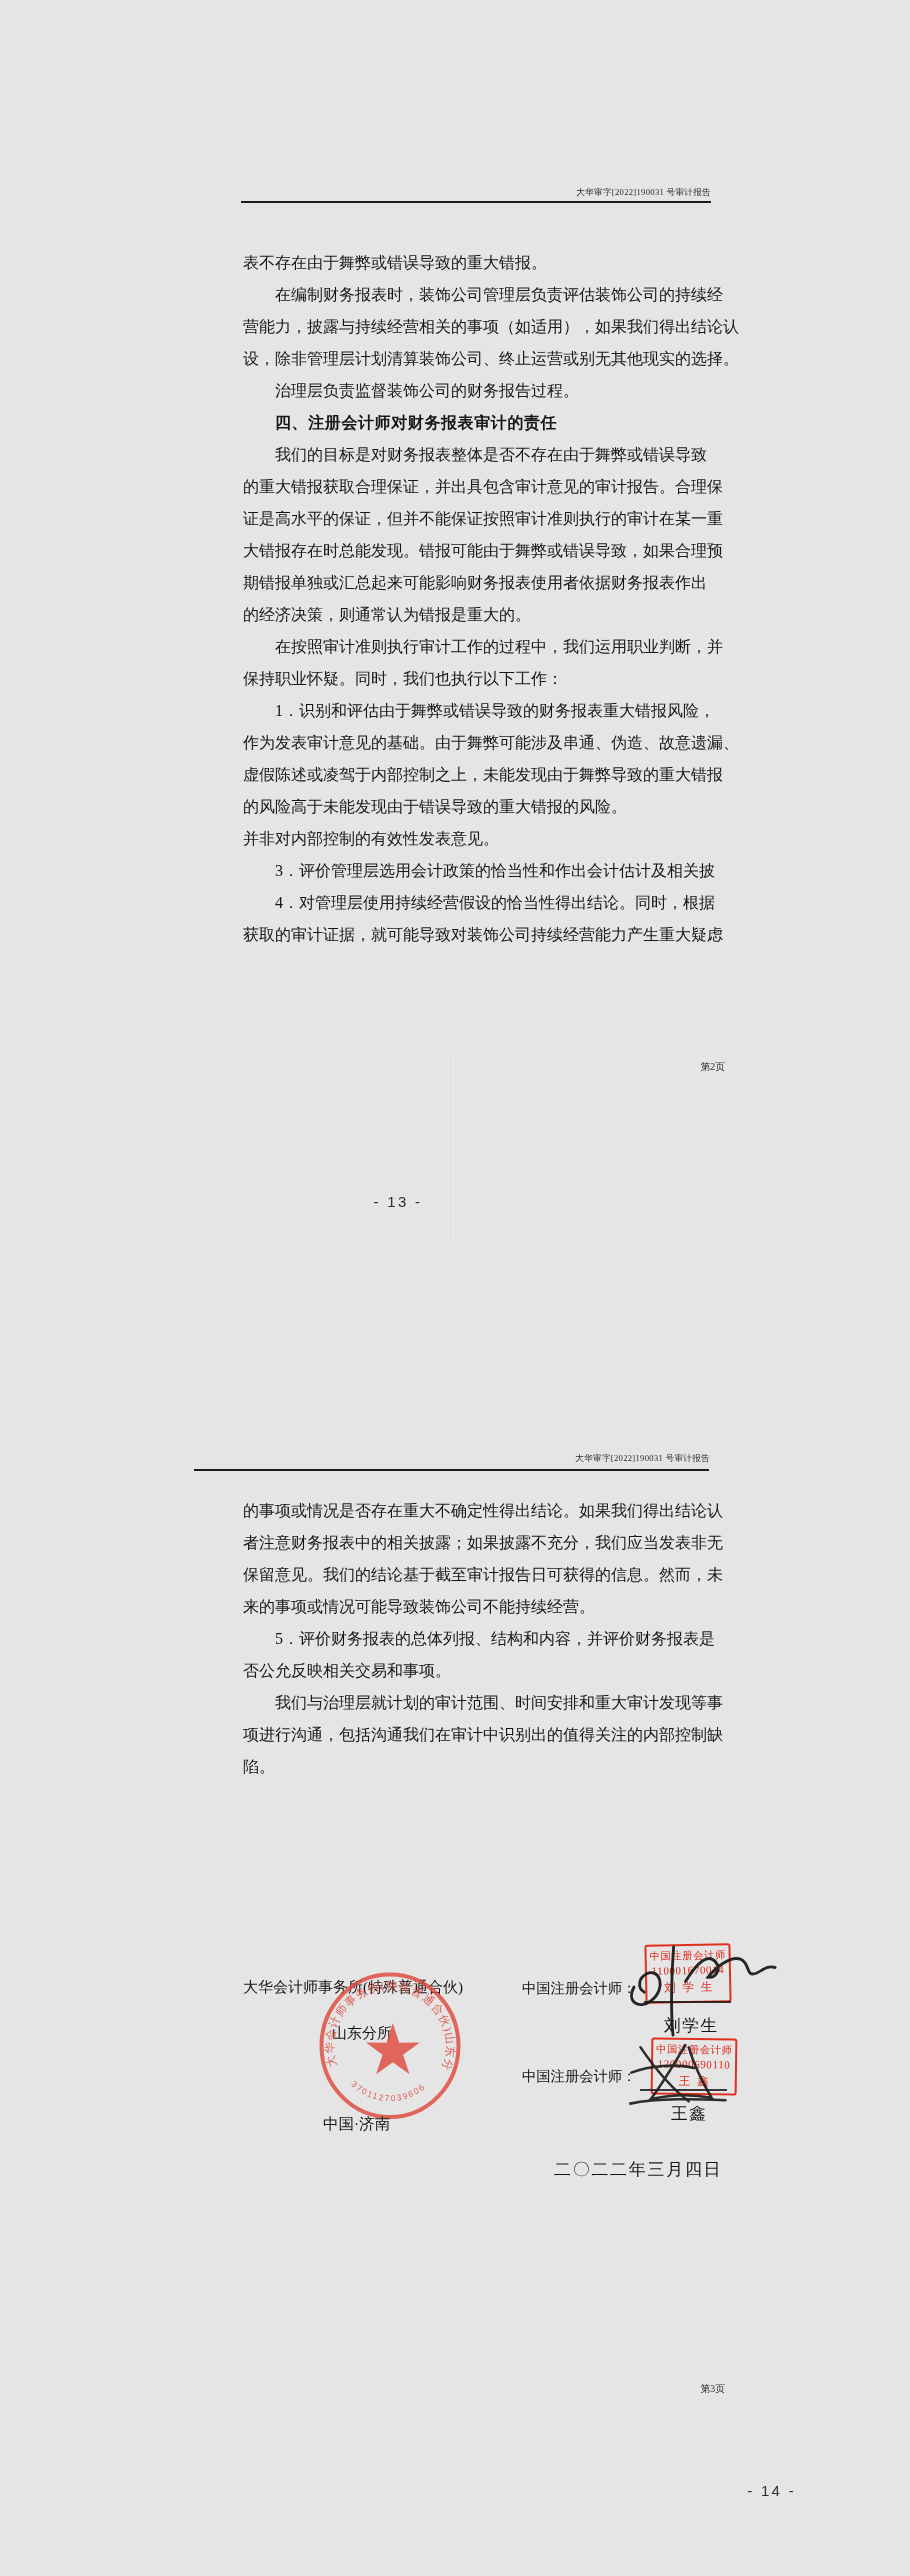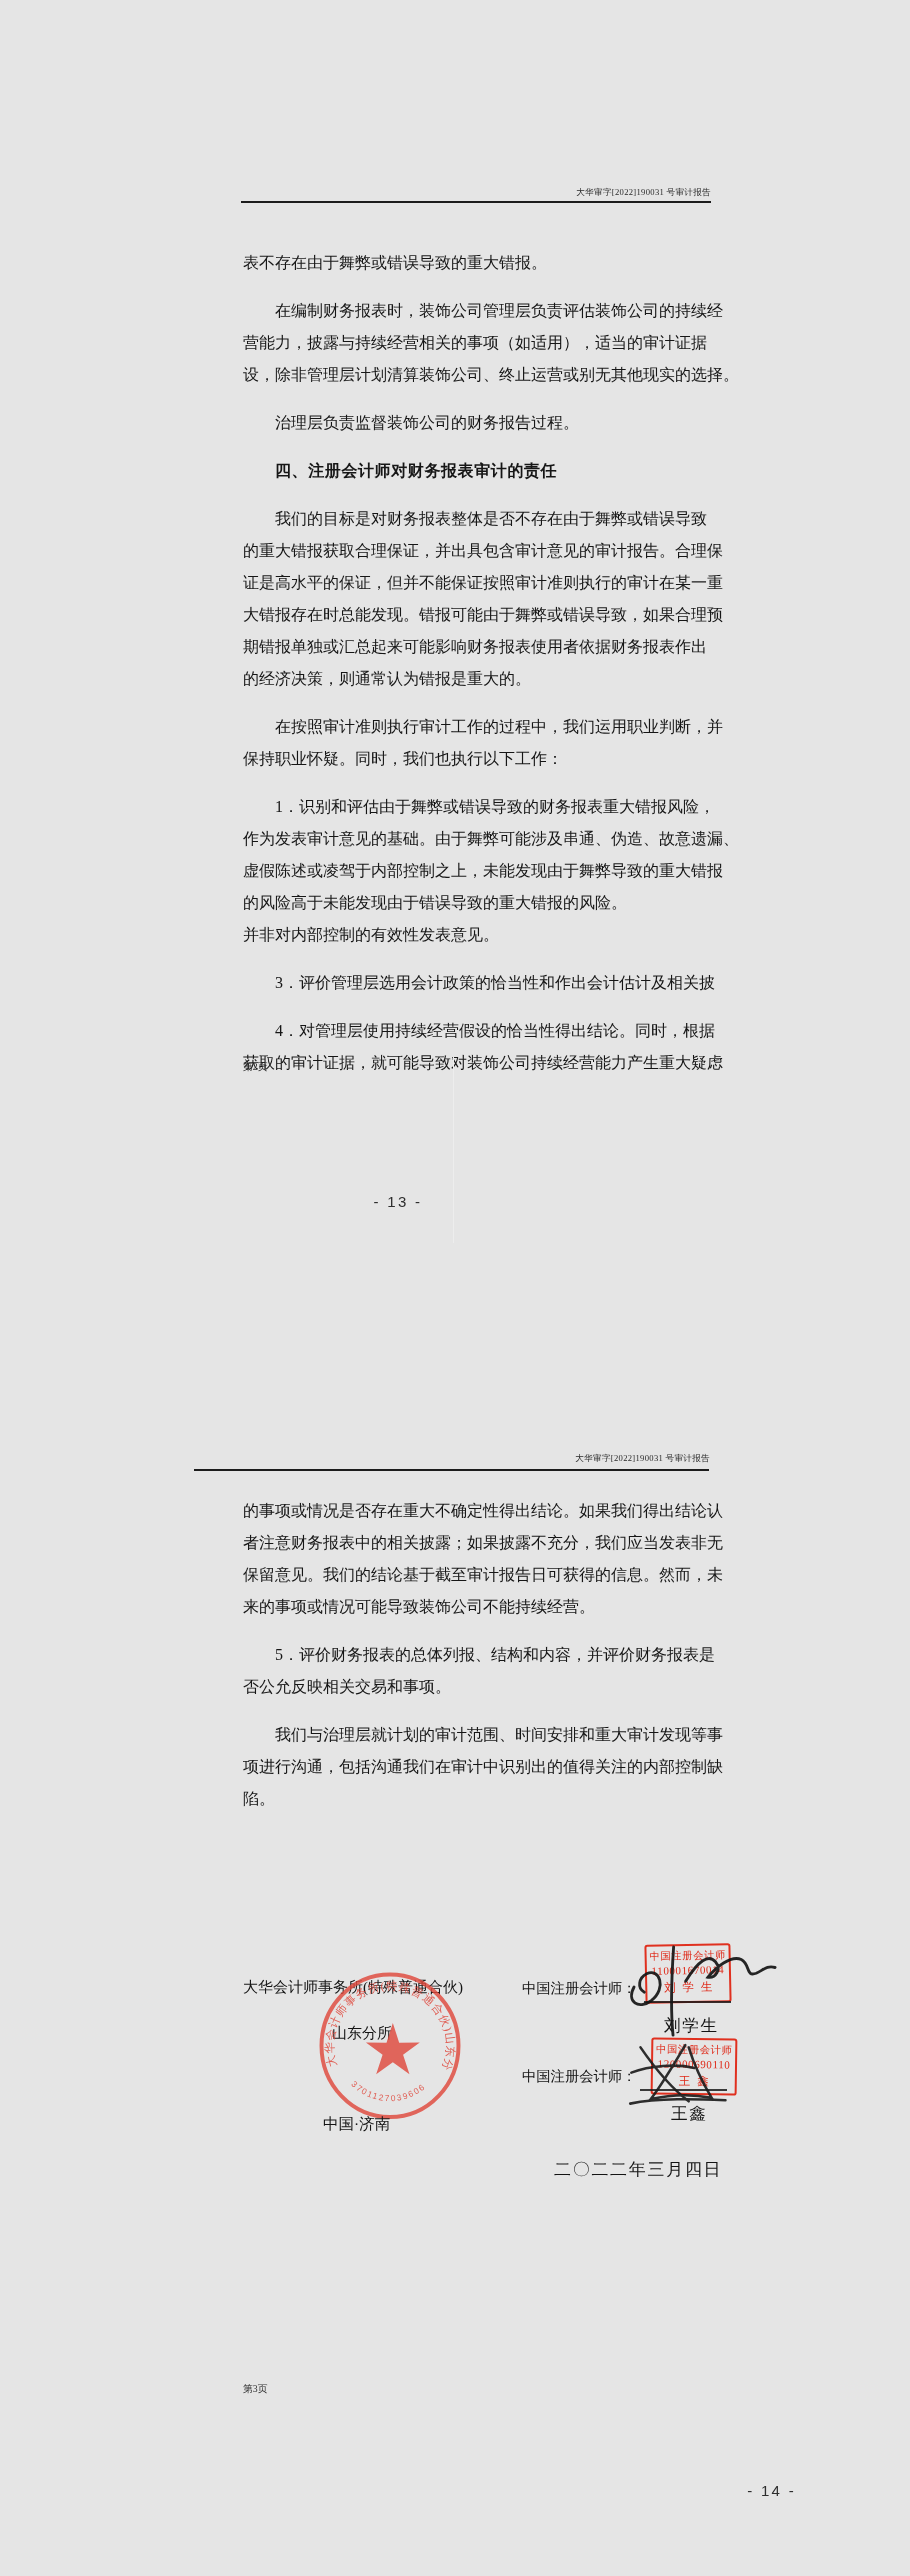--- a/index.html
+++ b/index.html
@@ -22,31 +22,31 @@
   .hdr-rule{
     position:absolute;height:1.7px;background:#1c1c1c;
   }
   .bodyblock{position:absolute;width:482px;}
   .line{
     height:32px;line-height:32px;
     font-size:16px;
     white-space:nowrap;
     color:#161616;
   }
-  .line.ind{padding-left:32px;margin-top:16px;}
+  .line.ind{padding-left:32px;}
   .line.bold{
     font-weight:bold;
     font-family:"Liberation Sans","DejaVu Sans",sans-serif;
     font-size:16px;
     letter-spacing:0.6px;
   }
   .pagefoot{
     position:absolute;
     font-size:9.8px;color:#303030;
-    width:482px;text-align:left;
+    width:482px;text-align:right;
   }
   .pdfnum{
     position:absolute;
     width:796px;left:0;text-align:center;
     font-family:"Liberation Sans","DejaVu Sans",sans-serif;
     font-size:15px;color:#2e2e2e;letter-spacing:2.3px;
   }
   .scan-line{
     position:absolute;width:1.1px;background:#ededed;
   }
@@ -72,21 +72,21 @@
 <body>
 
 <div class="doc">
 
   <div class="hdr" style="top:187px;left:0;width:711px;text-align:right;">大华审字[2022]190031 号审计报告</div>
   <div class="hdr-rule" style="top:201px;left:241px;width:470px;"></div>
 
   <div class="bodyblock" style="top:247px;left:243px;">
       <div class="line">表不存在由于舞弊或错误导致的重大错报。</div>
       <div class="line ind">在编制财务报表时，装饰公司管理层负责评估装饰公司的持续经</div>
-      <div class="line">营能力，披露与持续经营相关的事项（如适用），适当的审计证据</div>
+      <div class="line">营能力，披露与持续经营相关的事项（如适用），如果我们得出结论认</div>
       <div class="line">设，除非管理层计划清算装饰公司、终止运营或别无其他现实的选择。</div>
       <div class="line ind">治理层负责监督装饰公司的财务报告过程。</div>
       <div class="line ind bold">四、注册会计师对财务报表审计的责任</div>
       <div class="line ind">我们的目标是对财务报表整体是否不存在由于舞弊或错误导致</div>
       <div class="line">的重大错报获取合理保证，并出具包含审计意见的审计报告。合理保</div>
       <div class="line">证是高水平的保证，但并不能保证按照审计准则执行的审计在某一重</div>
       <div class="line">大错报存在时总能发现。错报可能由于舞弊或错误导致，如果合理预</div>
       <div class="line">期错报单独或汇总起来可能影响财务报表使用者依据财务报表作出</div>
       <div class="line">的经济决策，则通常认为错报是重大的。</div>
       <div class="line ind">在按照审计准则执行审计工作的过程中，我们运用职业判断，并</div>

